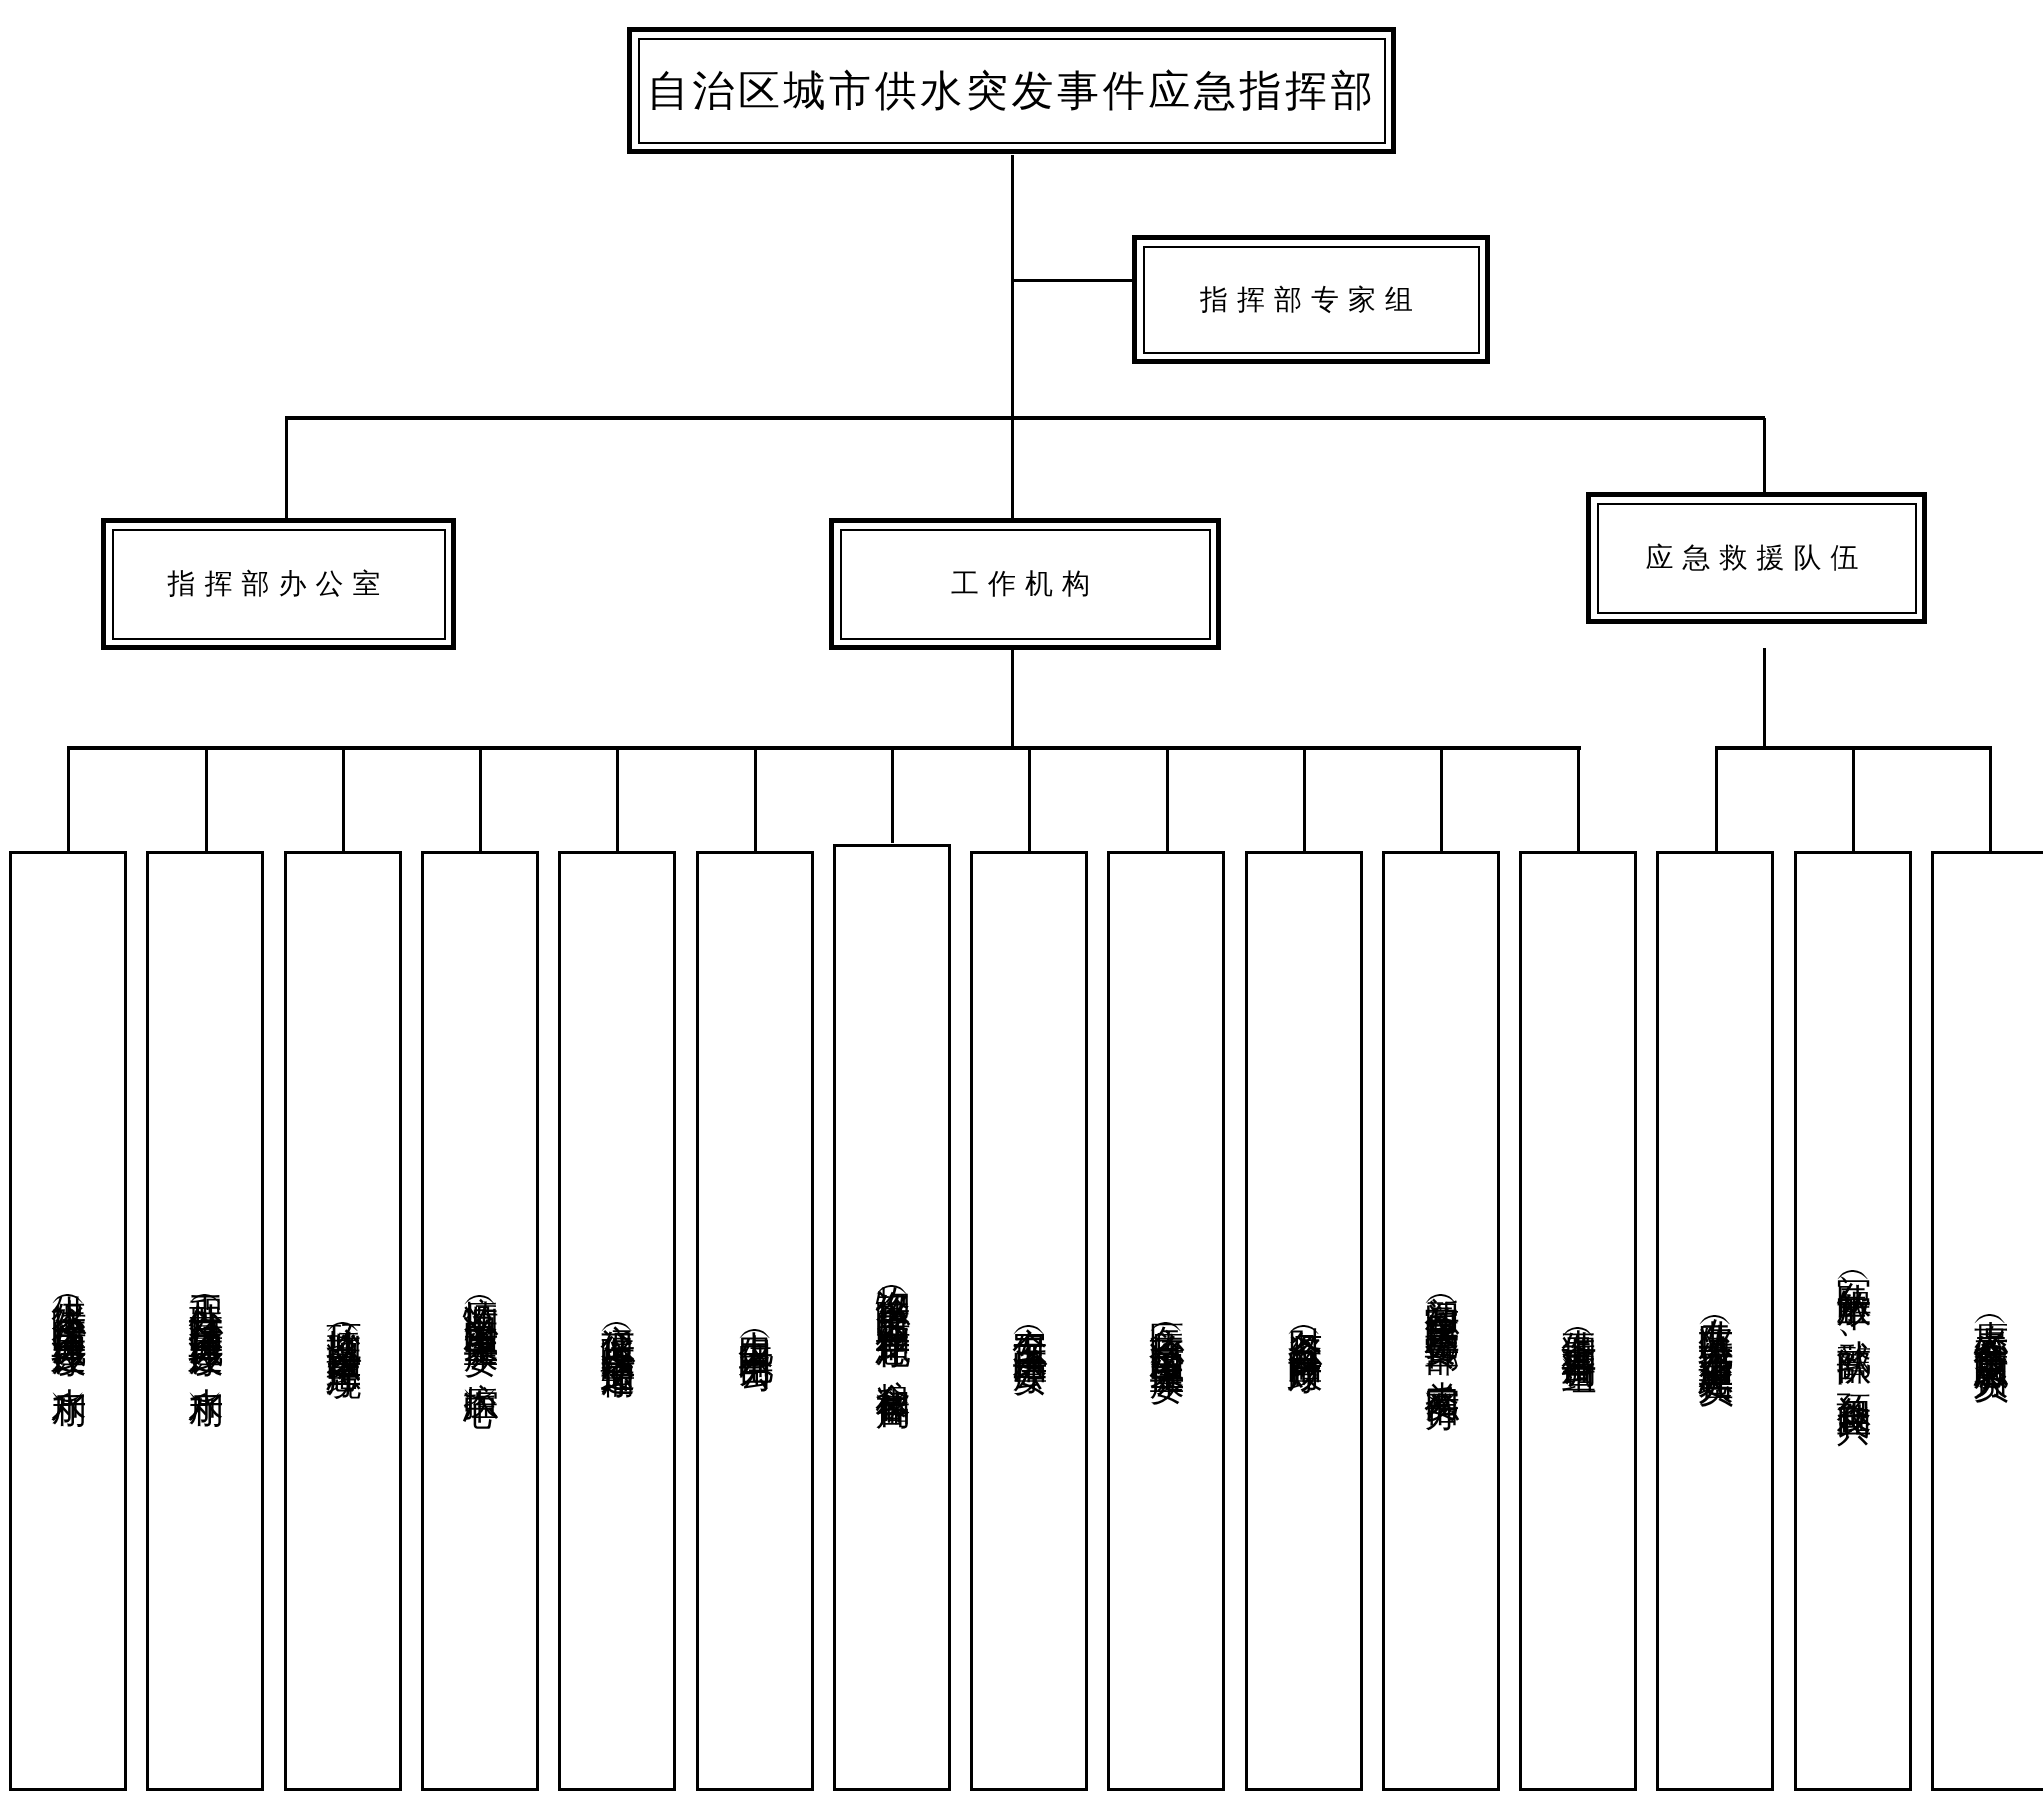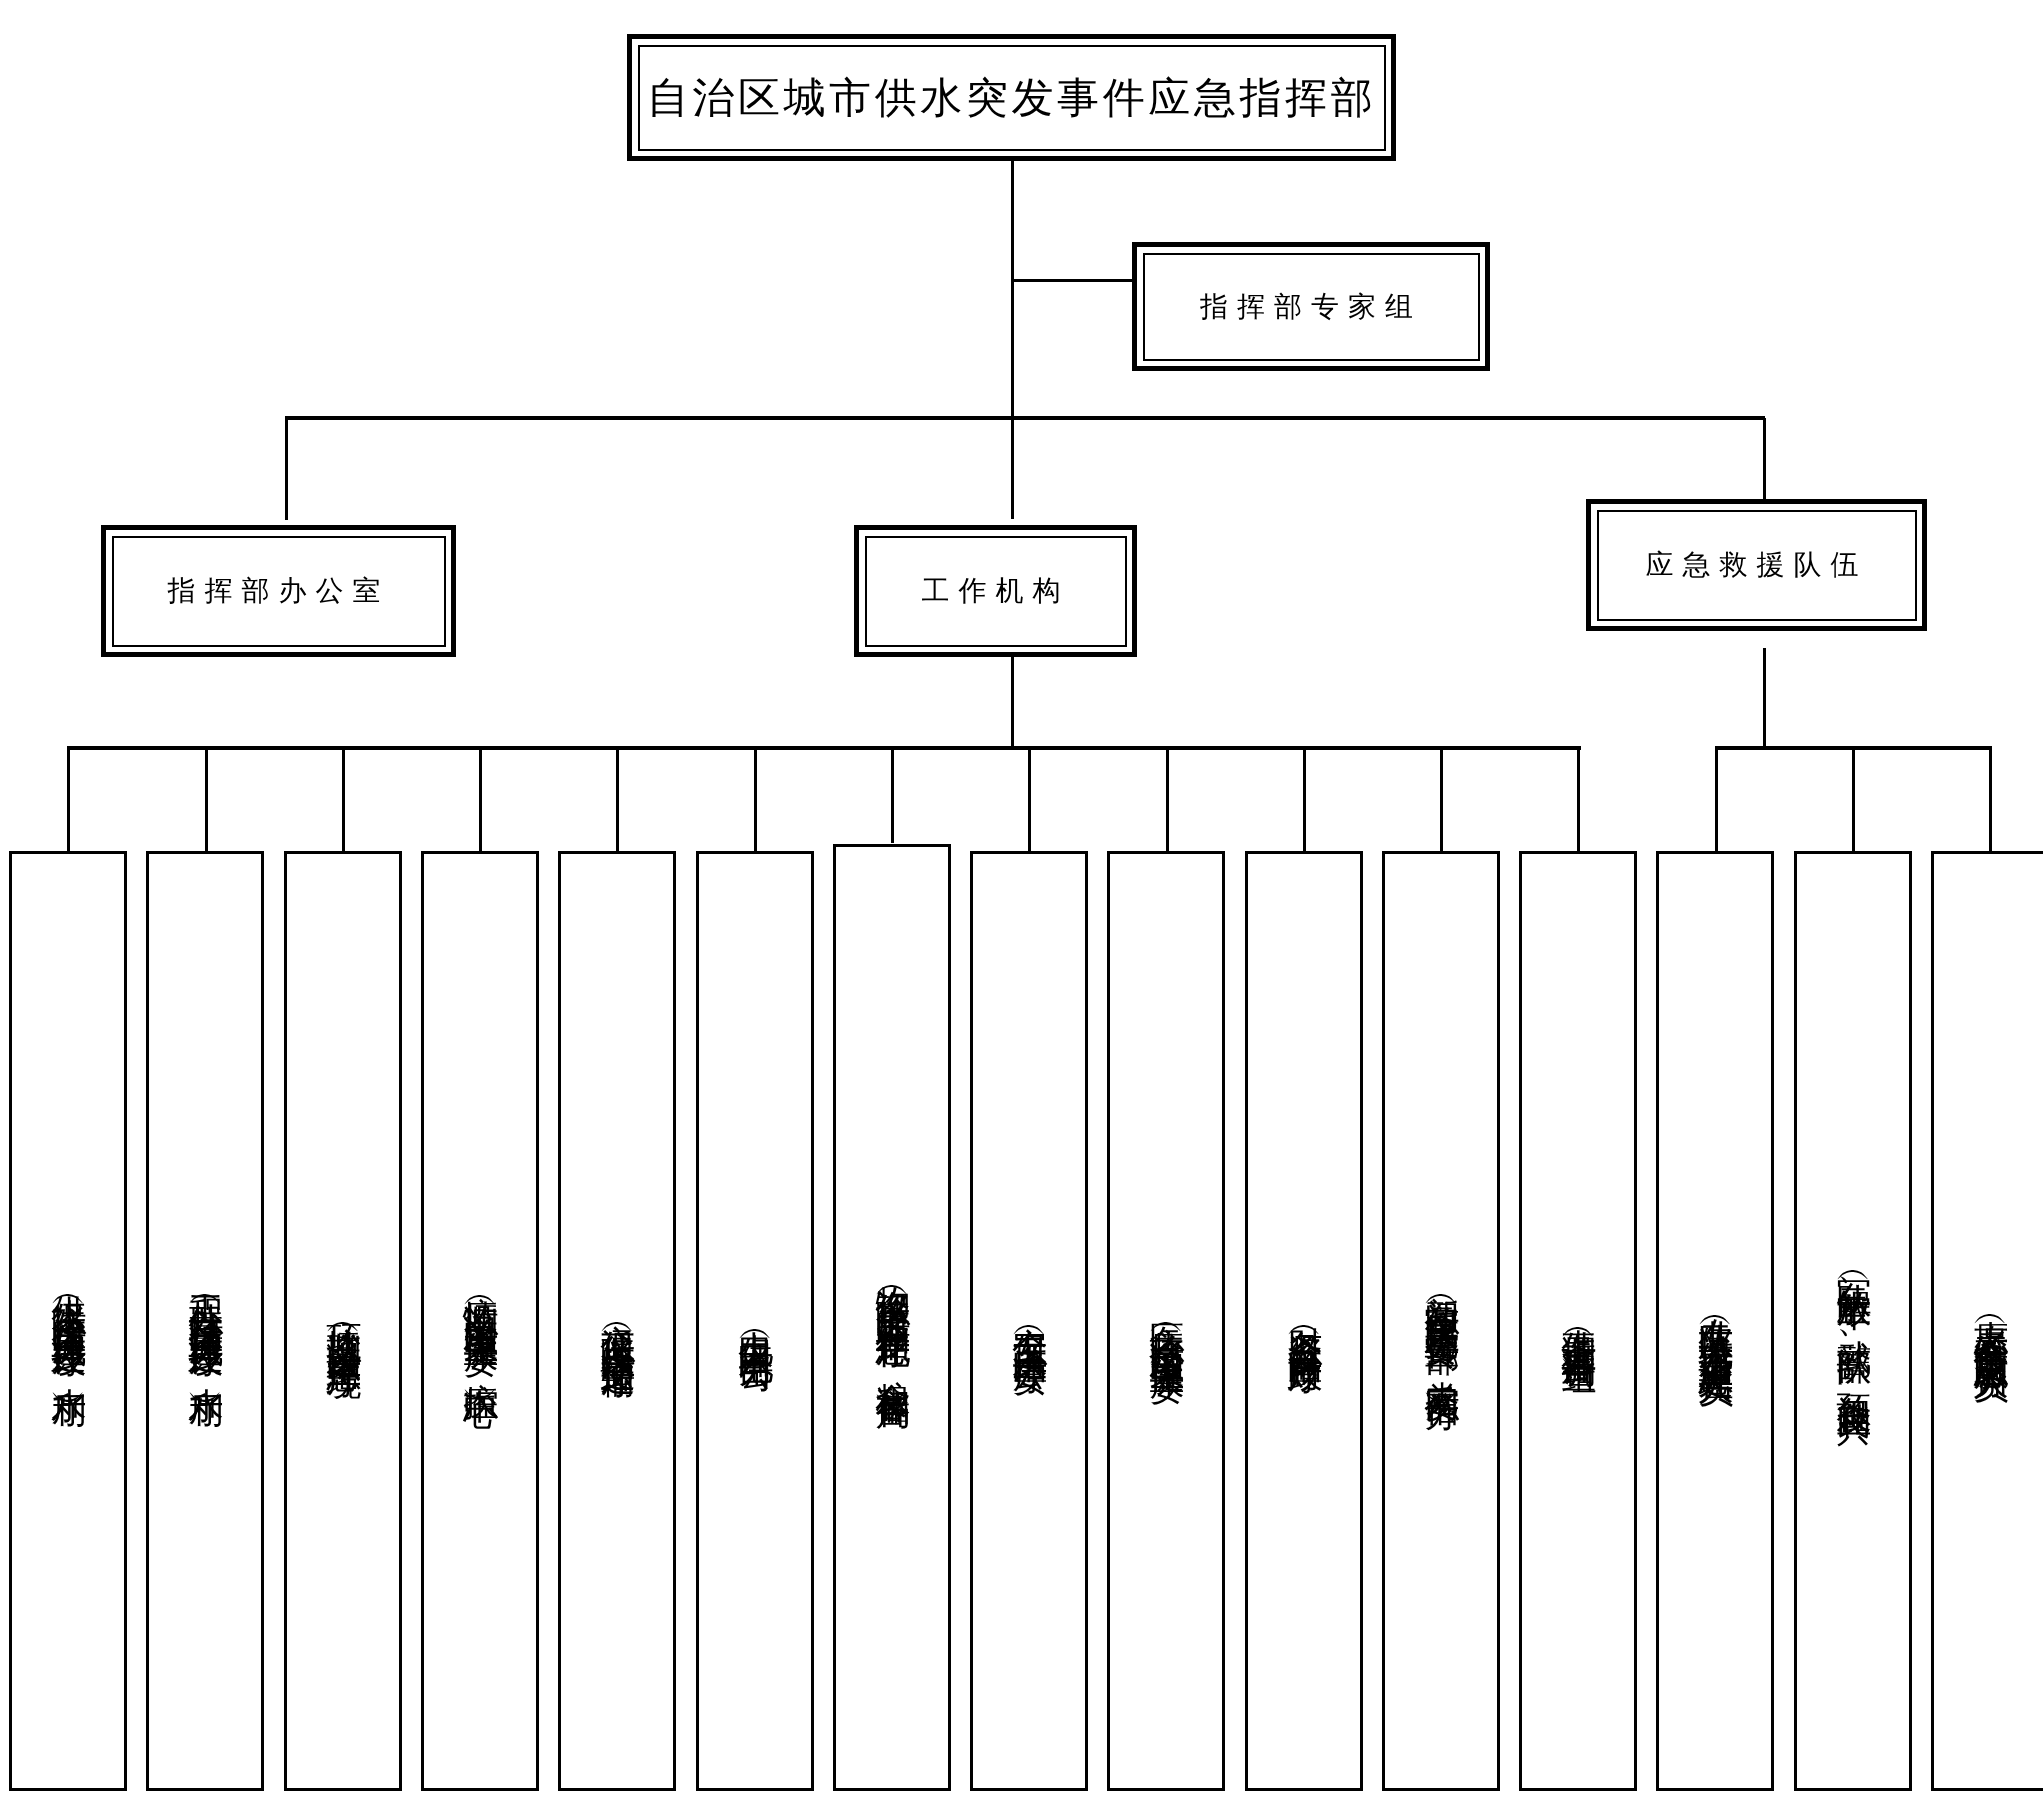--- a/index.html
+++ b/index.html
@@ -16,21 +16,20 @@
     font-family: "Liberation Serif", "DejaVu Serif", serif;
     color: #000000;
   }
   
   .dbox {
     position: absolute;
     box-sizing: border-box;
     border: 5.5px solid #000000;
     padding: 5.5px;
     background: #ffffff;
-    margin-top: 7px;
   }
   .dbox-inner {
     box-sizing: border-box;
     width: 100%;
     height: 100%;
     border: 2.7px solid #000000;
     display: flex;
     align-items: center;
     justify-content: center;
     text-align: center;
@@ -120,21 +119,21 @@
     <div class="dbox-inner">
       <span class="l2-label">指挥部专家组</span>
     </div>
   </div>
 
   <div class="dbox" style="left:101px; top:518px; width:355px; height:132px;">
     <div class="dbox-inner">
       <span class="l2-label">指挥部办公室</span>
     </div>
   </div>
-  <div class="dbox" style="left:854px; top:518px; width:283px; height:132px;">
+  <div class="dbox" style="left:829px; top:518px; width:392px; height:132px;">
     <div class="dbox-inner">
       <span class="l2-label">工作机构</span>
     </div>
   </div>
   <div class="dbox" style="left:1586px; top:492px; width:341px; height:132px;">
     <div class="dbox-inner">
       <span class="l2-label">应急救援队伍</span>
     </div>
   </div>
 

